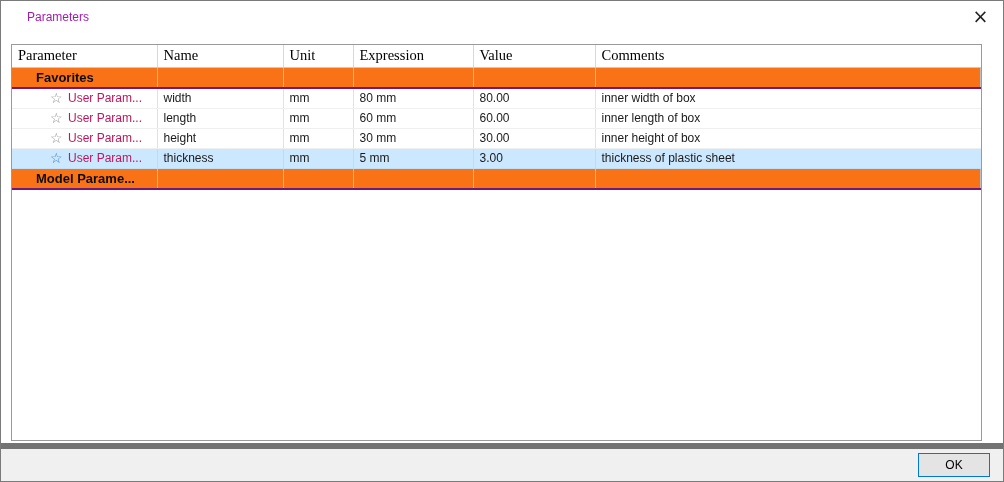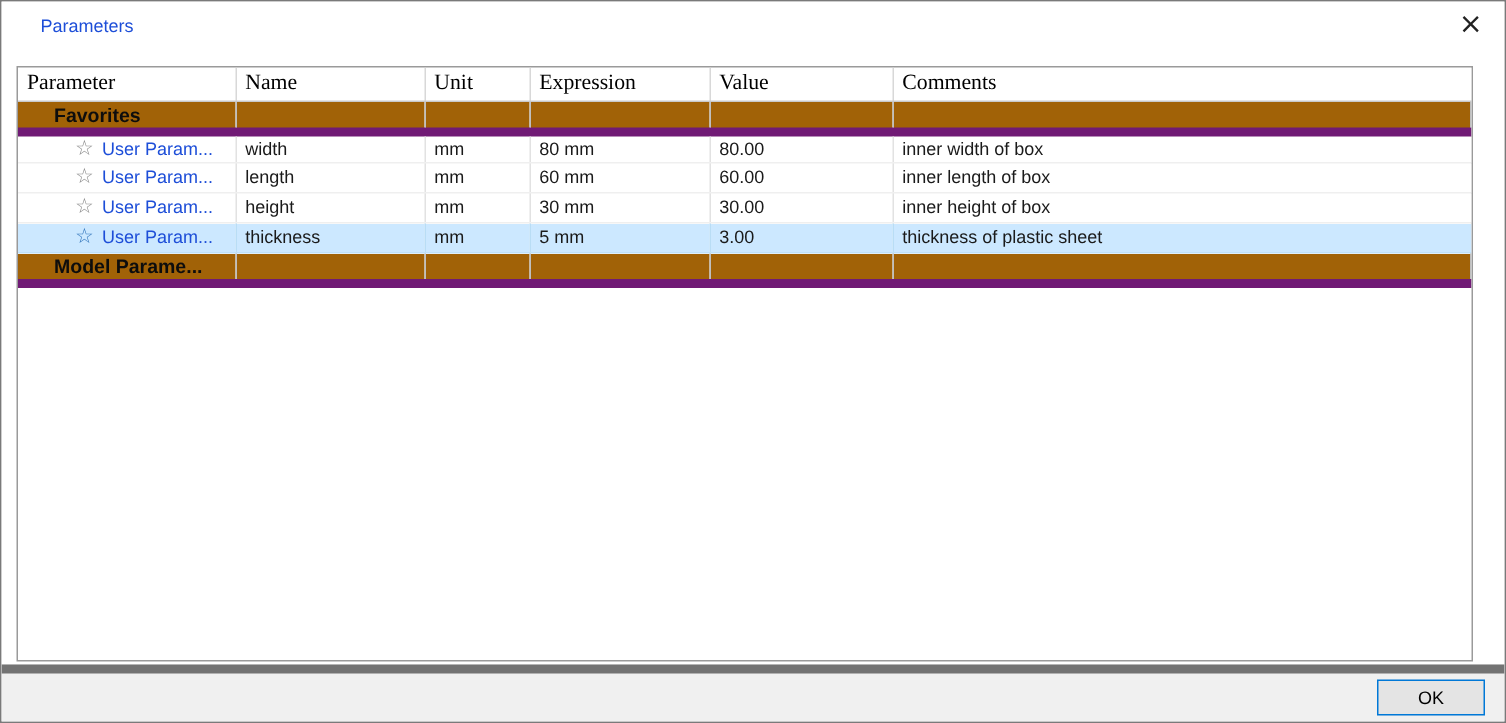--- a/index.html
+++ b/index.html
@@ -15,21 +15,21 @@
   }
 
   
   .titlebar {
     flex:0 0 31px;
     display:flex; align-items:center;
     background:#ffffff;
   }
   .titlebar .title {
     padding-left:26px;
-    font-size:12px; color:#1d4ed8;
+    font-size:12px; color:#a21caf;
   }
   .close-btn {
     margin-left:auto;
     width:45px; height:31px;
     display:flex; align-items:center; justify-content:center;
     background:transparent; border:none;
     font-size:19px; line-height:1; color:#222;
     font-family:"DejaVu Sans", sans-serif;
     cursor:pointer;
   }
@@ -66,39 +66,39 @@
     font-size:12px; color:#1a1a1a;
     height:20px; padding:0 6px;
     border-right:1px solid #e2e2e2;
     border-bottom:1px solid #efefef;
     white-space:nowrap; overflow:hidden; text-overflow:ellipsis;
     background:#ffffff;
   }
   td:last-child { border-right:none; }
 
   tr.group-row td {
-    background:#a16207;
+    background:#f97316;
     border-right:1px solid #bfbfbf;
-    border-bottom:6px solid #701a75;
+    border-bottom:2px solid #701a75;
     height:21px;
     padding:0;
   }
   .group-wrap { display:flex; align-items:center; height:100%; padding-left:6px; }
   .chev-slot { width:18px; display:flex; align-items:center; justify-content:flex-start; }
   .group-label { font-weight:700; font-size:13px; color:#0d0d0d; white-space:nowrap; overflow:hidden; text-overflow:ellipsis; }
   .group-indent { padding-left:24px; }
 
   tr.data-row td.param-cell { padding:0; }
   .param-wrap { display:flex; align-items:center; height:100%; padding-left:38px; }
   .star-slot {
     width:18px; font-size:14px; line-height:1; color:#8f8f8f;
     font-family:"DejaVu Sans", sans-serif;
     cursor:pointer;
   }
-  .param-label { font-size:12px; color:#1d4ed8; white-space:nowrap; overflow:hidden; text-overflow:ellipsis; }
+  .param-label { font-size:12px; color:#be185d; white-space:nowrap; overflow:hidden; text-overflow:ellipsis; }
 
   tr.data-row.selected td { background:#cce8ff; border-right-color:#b9ddf5; border-bottom-color:#bfe0f7; }
   tr.data-row.selected .star-slot { color:#3a7bbf; }
 
   
   .footer {
     flex:0 0 38px;
     background:#f0f0f0;
     border-top:6px solid #737373;
     display:flex; align-items:center; justify-content:flex-end;

